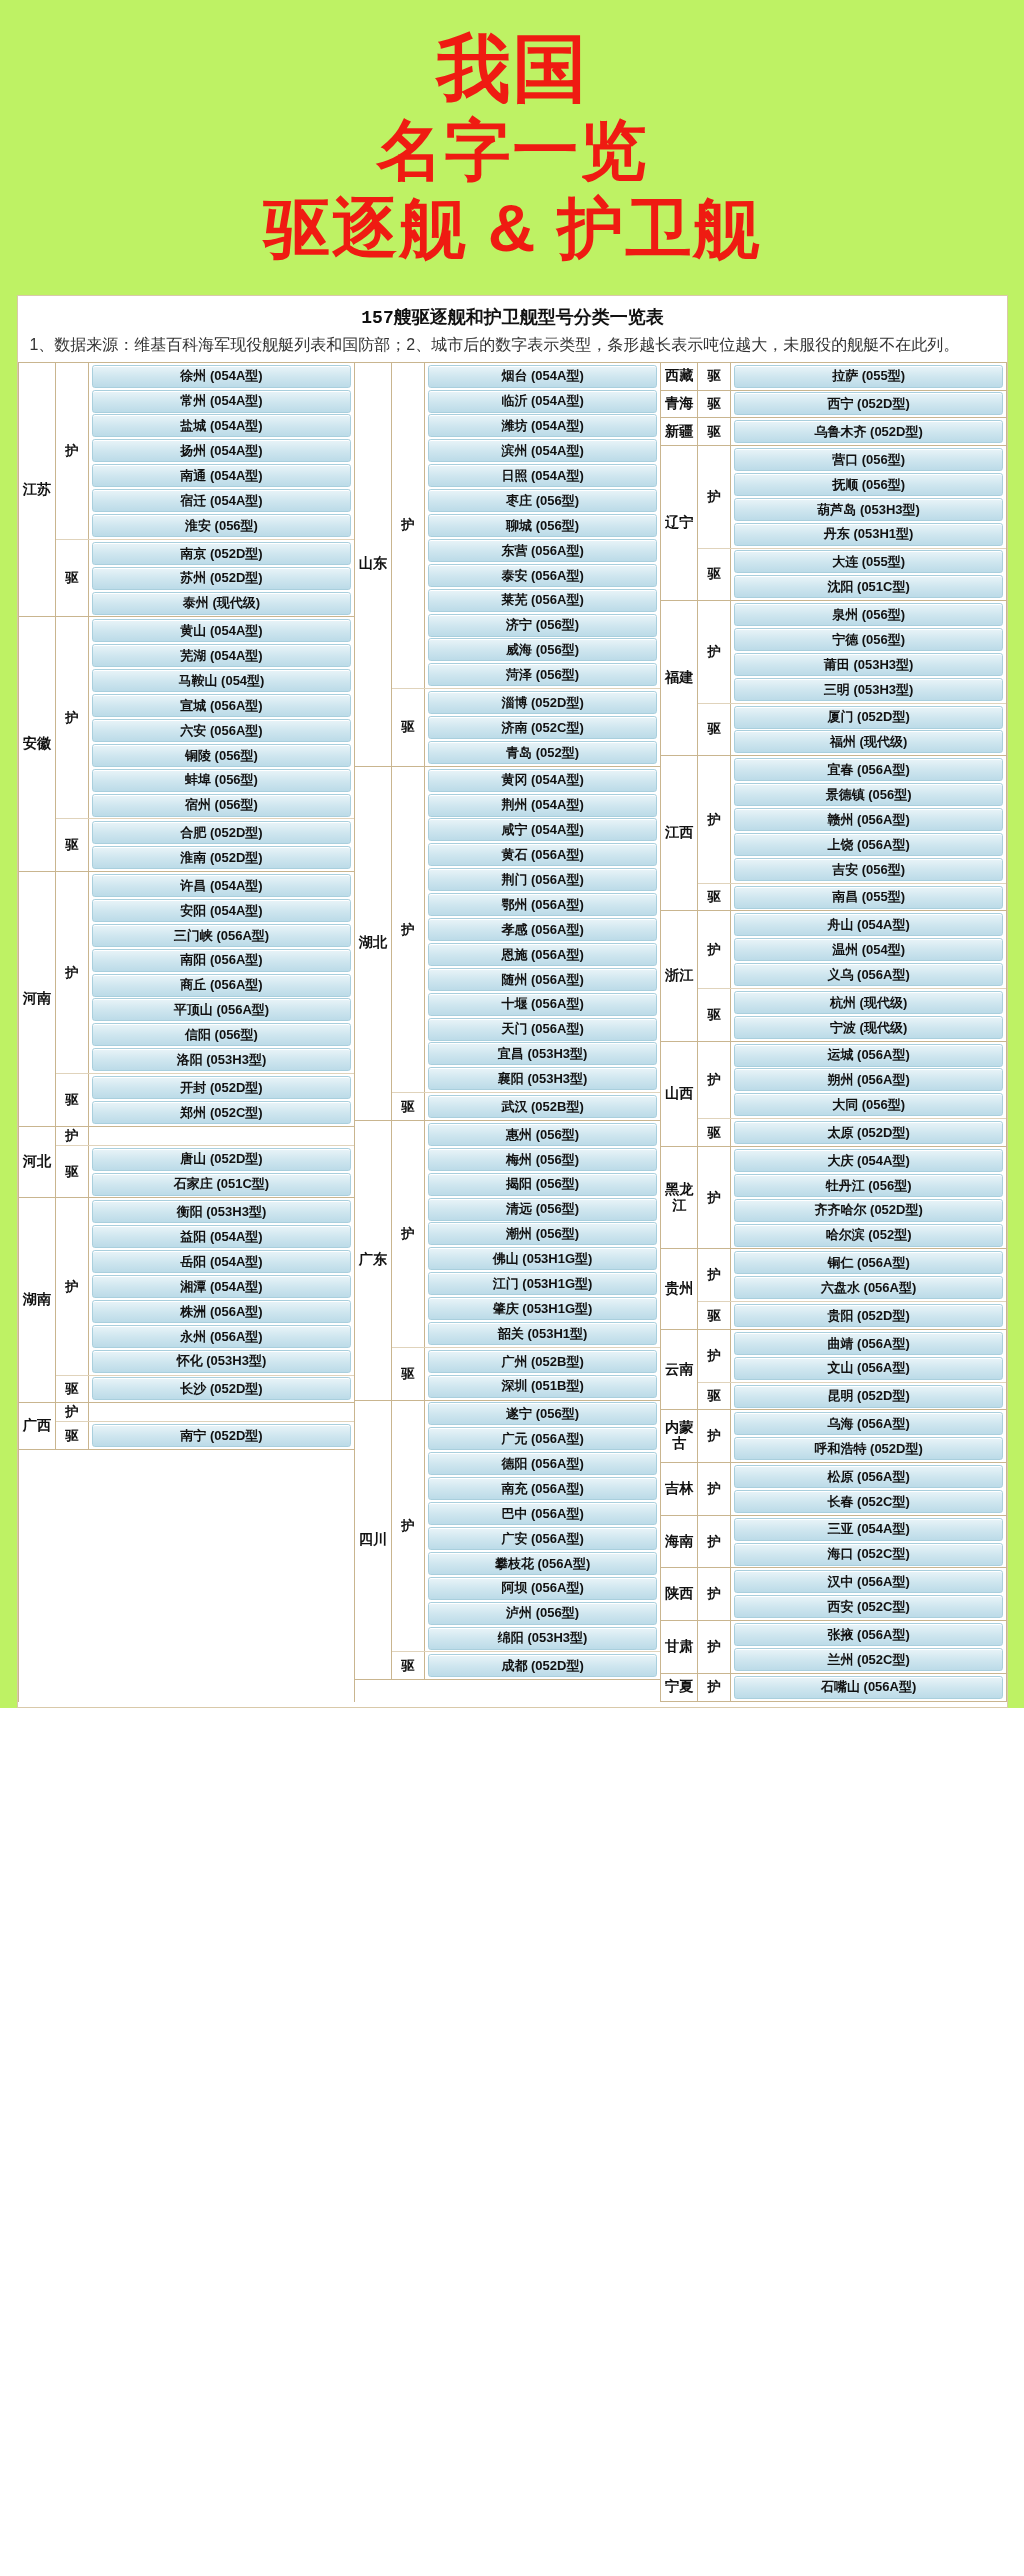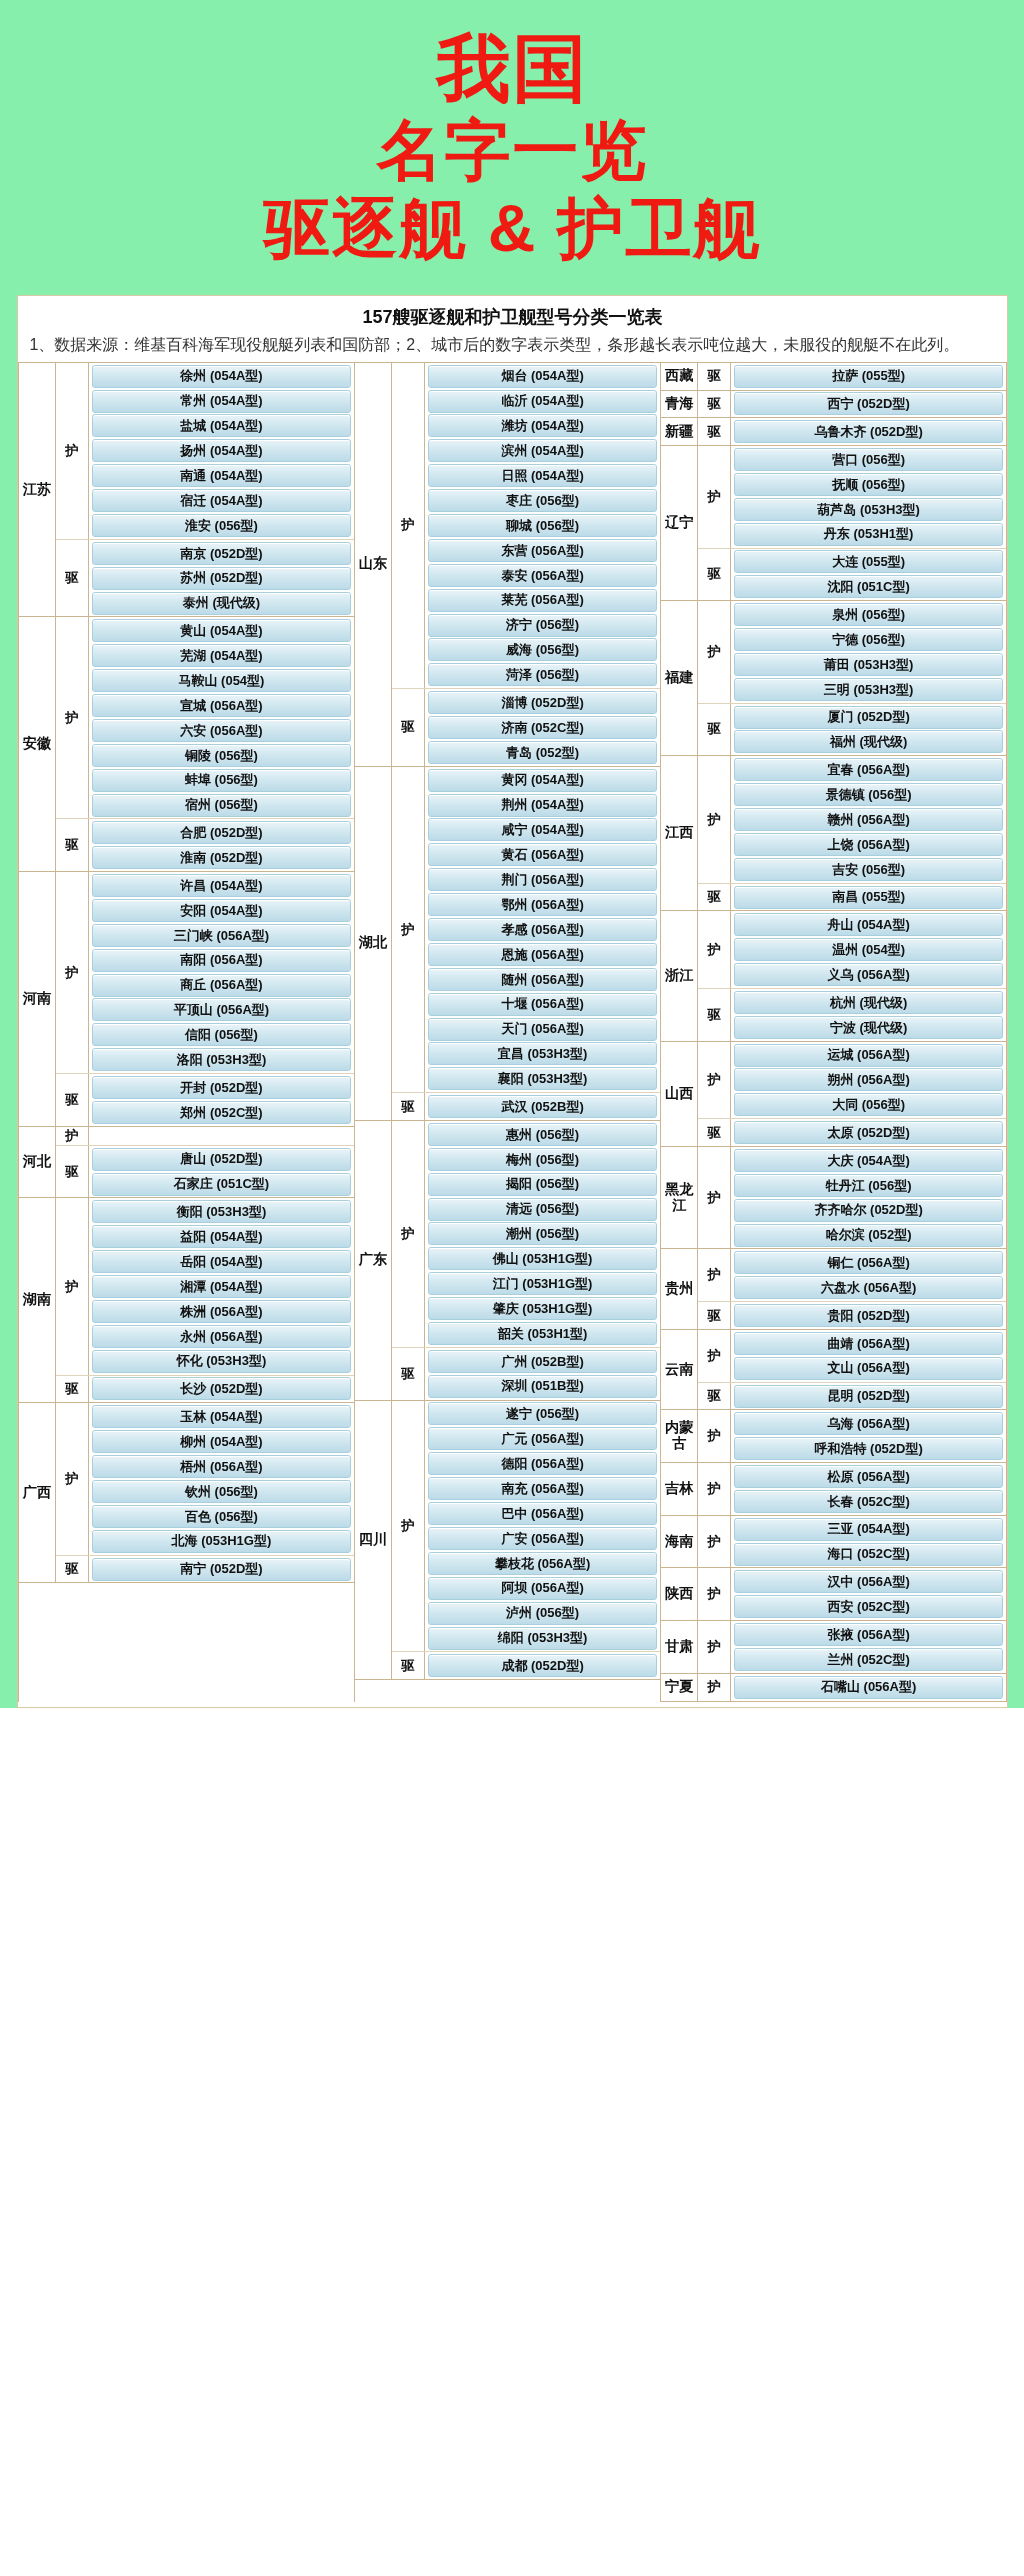--- a/index.html
+++ b/index.html
@@ -1,28 +1,28 @@
 <!DOCTYPE html>
 <html style="font-size:15px"><head>
 <meta charset="utf-8">
 <style>
   html,body{margin:0;padding:0;background:#ffffff;}
   body{width:1025px;font-family:"Liberation Sans","DejaVu Sans",sans-serif;}
-  .page{width:1025px;position:relative;background:#86efac;}
+  .page{width:1025px;position:relative;background:#bef264;}
 
   
   .title-block{padding:25px 0 17px 0;text-align:center;}
   .title-line{color:#ef1b12;font-weight:bold;line-height:1.18;letter-spacing:1.9px;}
   .t1{font-size:74px;}
   .t2{font-size:66px;}
   .t3{font-size:66px;}
 
   
   .card{margin:9.5px 17px 0 17px;border:0.9px solid #d9c9a9;background:#fff;padding:0 0 5.7px 0;}
-  .tbl-title{text-align:center;font-size:18px;font-weight:bold;color:#111;padding:9.5px 0 3.8px 0;}
+  .tbl-title{text-align:center;font-size:18px;font-weight:bold;color:#111;padding:9.5px 0 3.8px 0;font-family:Liberation Mono, monospace;}
   .tbl-note{font-size:16px;color:#333;line-height:1.45;padding:0 9.5px 5.7px 11.4px;}
 
   .grid{display:flex;width:100%;border-top:0.9px solid #c9b58f;}
   .col{display:flex;flex-direction:column;border-left:0.9px solid #c9b58f;}
   .col:last-child{border-right:0.9px solid #c9b58f;}
 
   
   .prov-group{display:flex;border-bottom:0.9px solid #c9b58f;}
   .prov-cell{width:36px;min-width:36px;display:flex;align-items:center;justify-content:center;
     font-size:14.2px;font-weight:bold;color:#111;border-right:0.9px solid #c9b58f;line-height:1.12;text-align:center;}
@@ -172,28 +172,20 @@
                   <div class="chip">长沙 (052D型)</div>
                 </div>
               </div>
             </div>
           </div>
           <div class="prov-group">
             <div class="prov-cell">广西</div>
             <div class="prov-body">
               <div class="type-row">
                 <div class="type-cell">护</div>
-                <div class="names">
-                  <div class="chip">玉林 (054A型)</div>
-                  <div class="chip">柳州 (054A型)</div>
-                  <div class="chip">梧州 (056A型)</div>
-                  <div class="chip">钦州 (056型)</div>
-                  <div class="chip">百色 (056型)</div>
-                  <div class="chip">北海 (053H1G型)</div>
-                </div>
               </div>
               <div class="type-row">
                 <div class="type-cell">驱</div>
                 <div class="names">
                   <div class="chip">南宁 (052D型)</div>
                 </div>
               </div>
             </div>
           </div>
         </div>

